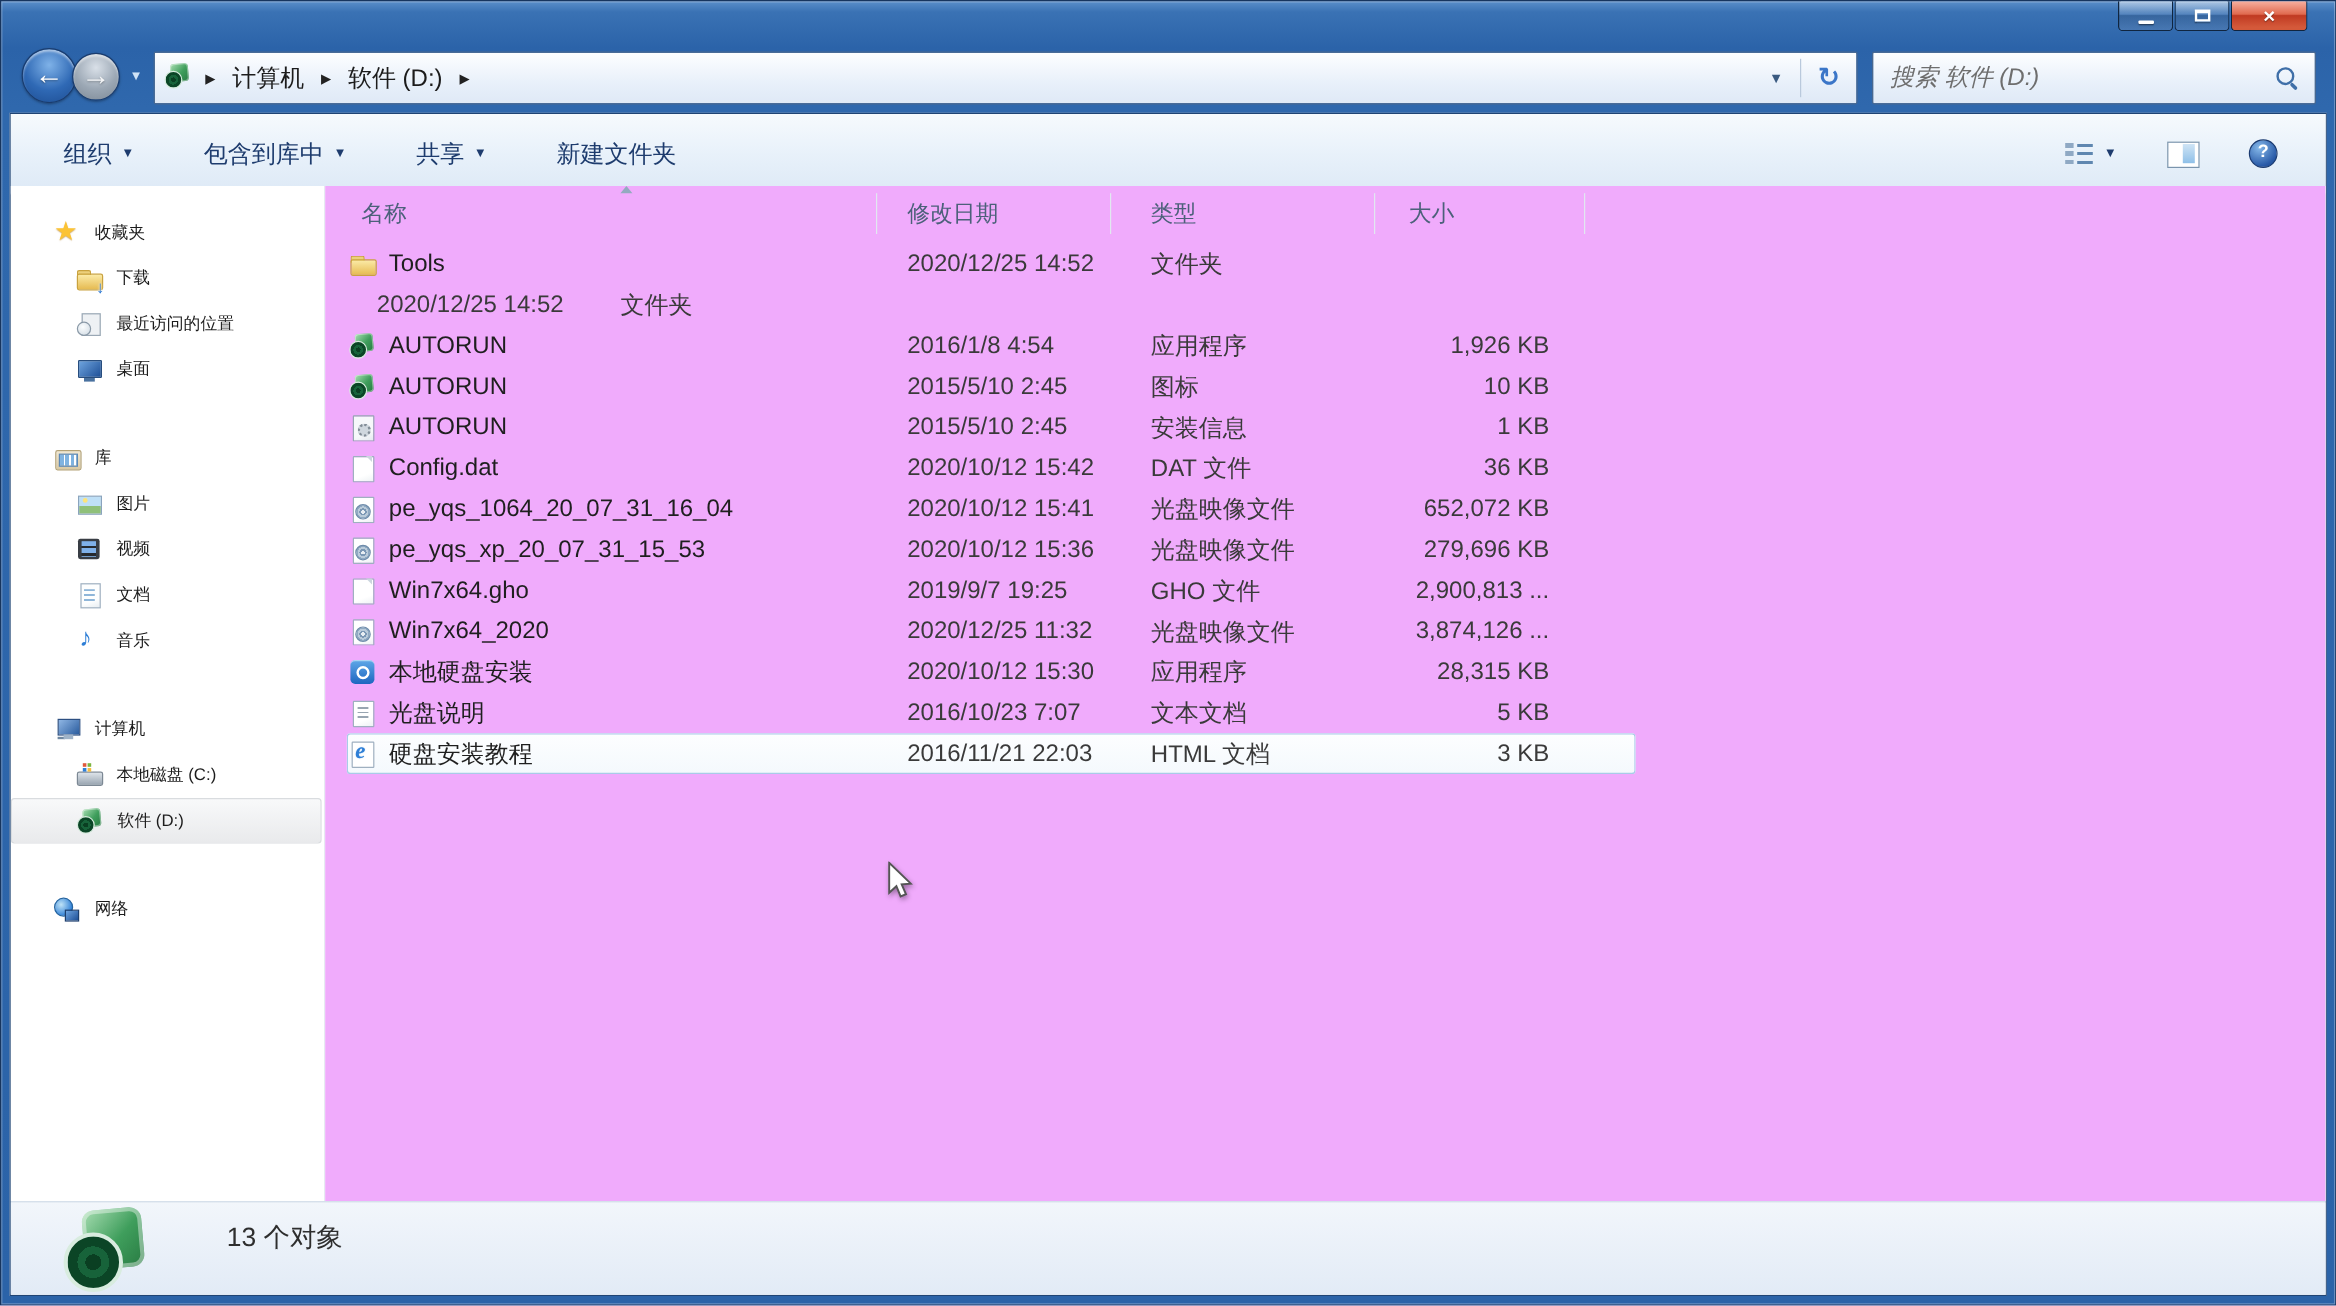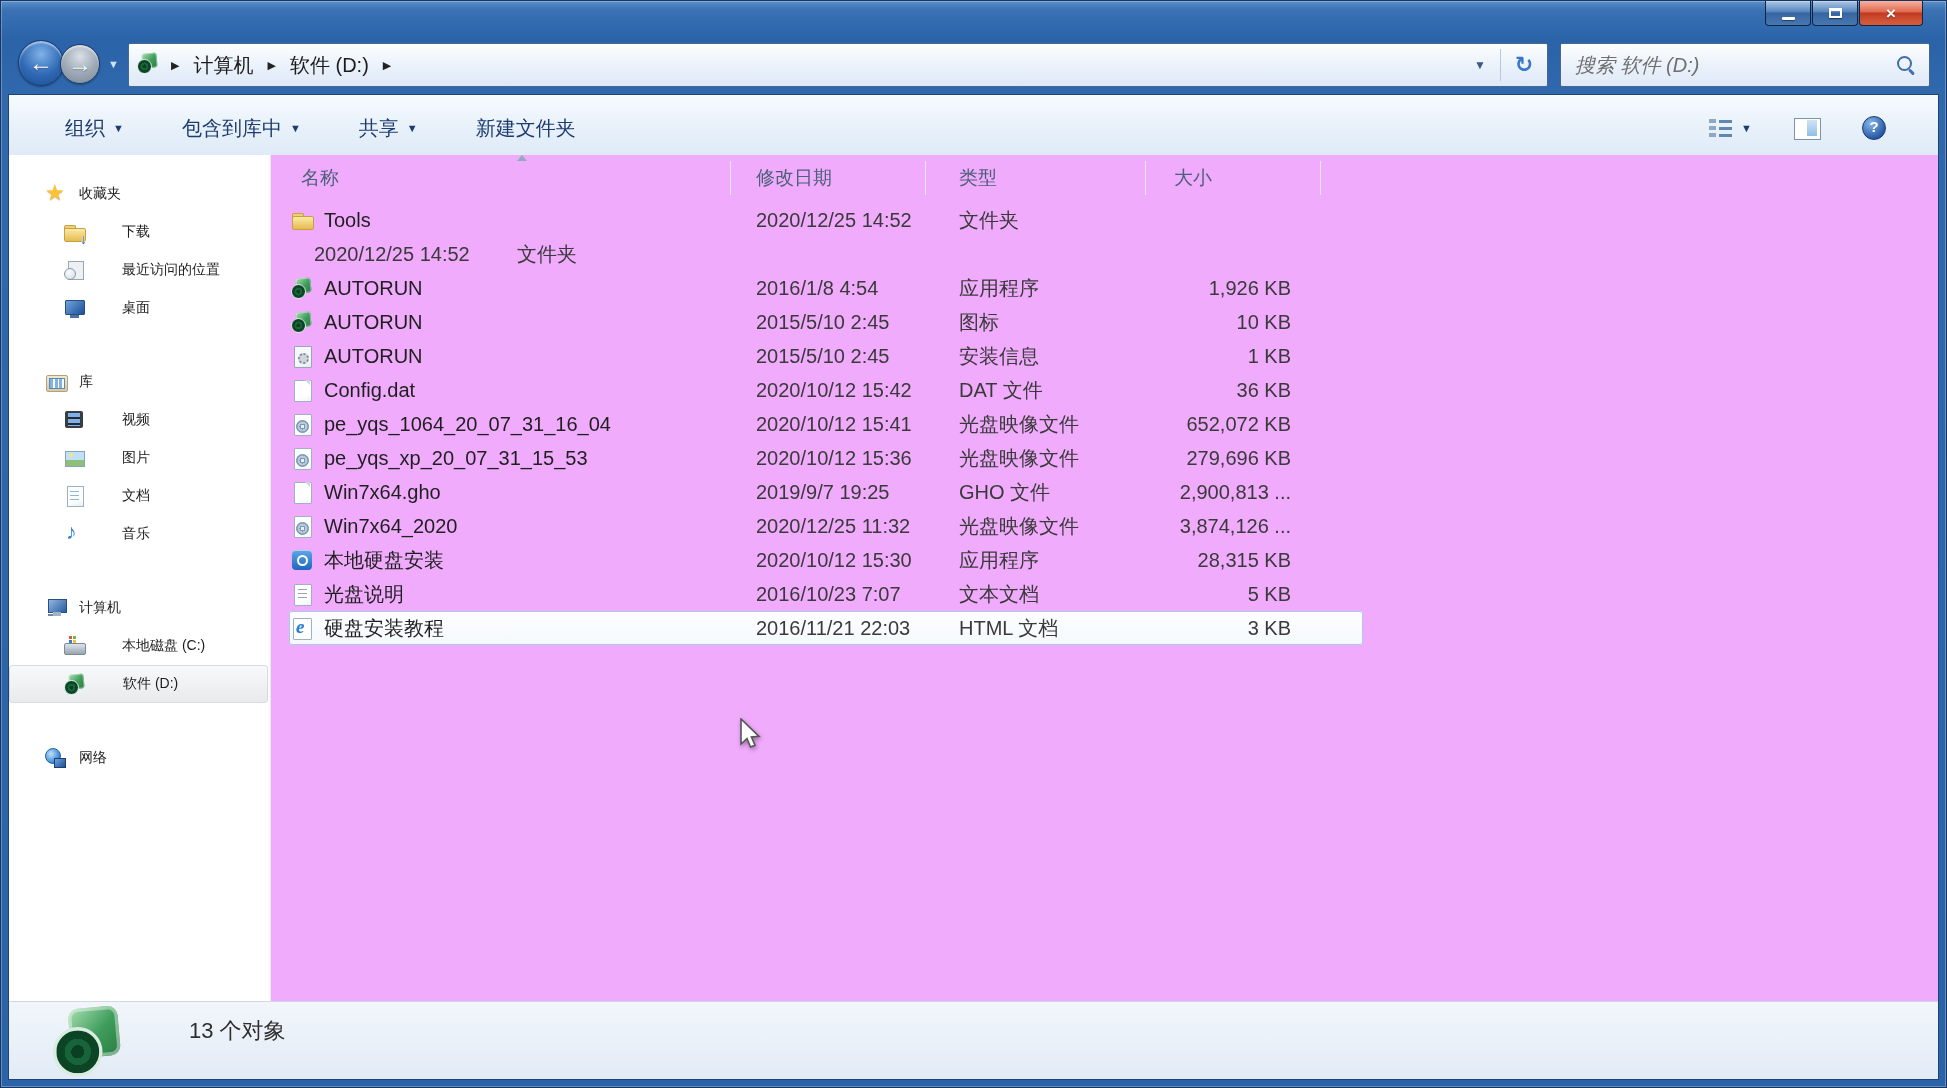--- a/index.html
+++ b/index.html
@@ -61,21 +61,21 @@
   .search-icon::after { content:""; position:absolute; left:14px; top:14px; width:7px; height:3px;
     background:#3f6fa8; border-radius:2px; transform:rotate(45deg); transform-origin:0 50%; }
 
   
   .content { position:absolute; left:8px; top:94px; right:8px; bottom:8px;
     border:1px solid #1f4474; background:#fff; }
 
   
   .toolbar { position:absolute; left:0; right:0; top:0; height:67px;
     background:linear-gradient(180deg,#f6fafd,#e8f1fa 50%,#dde9f6);
-    border-bottom:1px solid #c4d3e2; display:flex; align-items:center; padding:0 44px; }
+    border-bottom:1px solid #c4d3e2; display:flex; align-items:center; padding:0 32px; }
   .tb-item { display:flex; align-items:center; margin-right:34px; padding:6px 12px; border-radius:3px;
     font-size:20px; color:#1e3c6e; cursor:default; white-space:nowrap; }
   .tb-dd { font-size:11px; margin-left:8px; color:#1e3c6e; }
   .tb-right { margin-left:auto; display:flex; align-items:center; }
   .tb-iconbtn { display:flex; align-items:center; padding:6px 8px; margin-left:26px; cursor:default; }
 
   .views-icon { position:relative; width:24px; height:20px; }
   .views-icon::before { content:""; position:absolute; left:0; top:1px; width:7px; height:18px;
     background:repeating-linear-gradient(180deg,#8fa9c4 0 4px,transparent 4px 7px); }
   .views-icon::after { content:""; position:absolute; left:10px; top:2px; width:13px; height:17px;
@@ -89,21 +89,21 @@
   .help-icon::before { content:""; position:absolute; inset:0; border-radius:50%;
     background:radial-gradient(circle at 35% 28%,#86b9ea,#2a5ba8 70%,#1c4485); border:1px solid #1a3a70; }
   .help-icon::after { content:"?"; position:absolute; left:0; right:0; top:2px; text-align:center;
     color:#fff; font-size:15px; font-weight:bold; }
 
   
   .main { position:absolute; left:0; right:0; top:60px; bottom:78px; background:#fff; overflow:hidden; }
   .sidebar { position:absolute; left:0; top:0; bottom:0; width:262px; border-right:1px solid #e6ebf1; padding-top:20px; }
   .side-item { display:flex; align-items:center; height:38px; padding-left:36px; font-size:14px;
     color:#1c1c1c; cursor:default; white-space:nowrap; }
-  .side-item.lvl1 { padding-left:54px;gap:25px; }
+  .side-item.lvl1 { padding-left:54px; }
   .side-item.gap { margin-top:36px; }
   .side-item .icon { margin-right:12px; }
   .side-item.sel { background:linear-gradient(180deg,#f8f9fa,#e9eaec); border:1px solid #d9dcdf;
     border-radius:3px; height:38px; margin-right:2px; }
 
   
   .filelist { position:absolute; left:262px; top:0; right:0; bottom:0; background:#f0abfc; }
   .lheader { position:relative; display:flex; height:46px; align-items:center; margin-left:18px; }
   .col-h { font-size:19px; color:#4c607a; border-right:1px solid #e1e8f0; height:34px;
     display:flex; align-items:center; cursor:default; }
@@ -336,30 +336,30 @@
             </span>
             <span>桌面</span>
           </div>
           <div class="side-item gap">
             <span class="icon library-icon">
               <i></i>
             </span>
             <span>库</span>
           </div>
           <div class="side-item lvl1">
+            <span class="icon picture-icon">
+              <i></i>
+            </span>
+            <span>图片</span>
+          </div>
+          <div class="side-item lvl1">
             <span class="icon video-icon">
               <i></i>
             </span>
             <span>视频</span>
-          </div>
-          <div class="side-item lvl1">
-            <span class="icon picture-icon">
-              <i></i>
-            </span>
-            <span>图片</span>
           </div>
           <div class="side-item lvl1">
             <span class="icon document-icon">
               <i></i>
             </span>
             <span>文档</span>
           </div>
           <div class="side-item lvl1">
             <span class="icon music-icon">
               <i></i>

